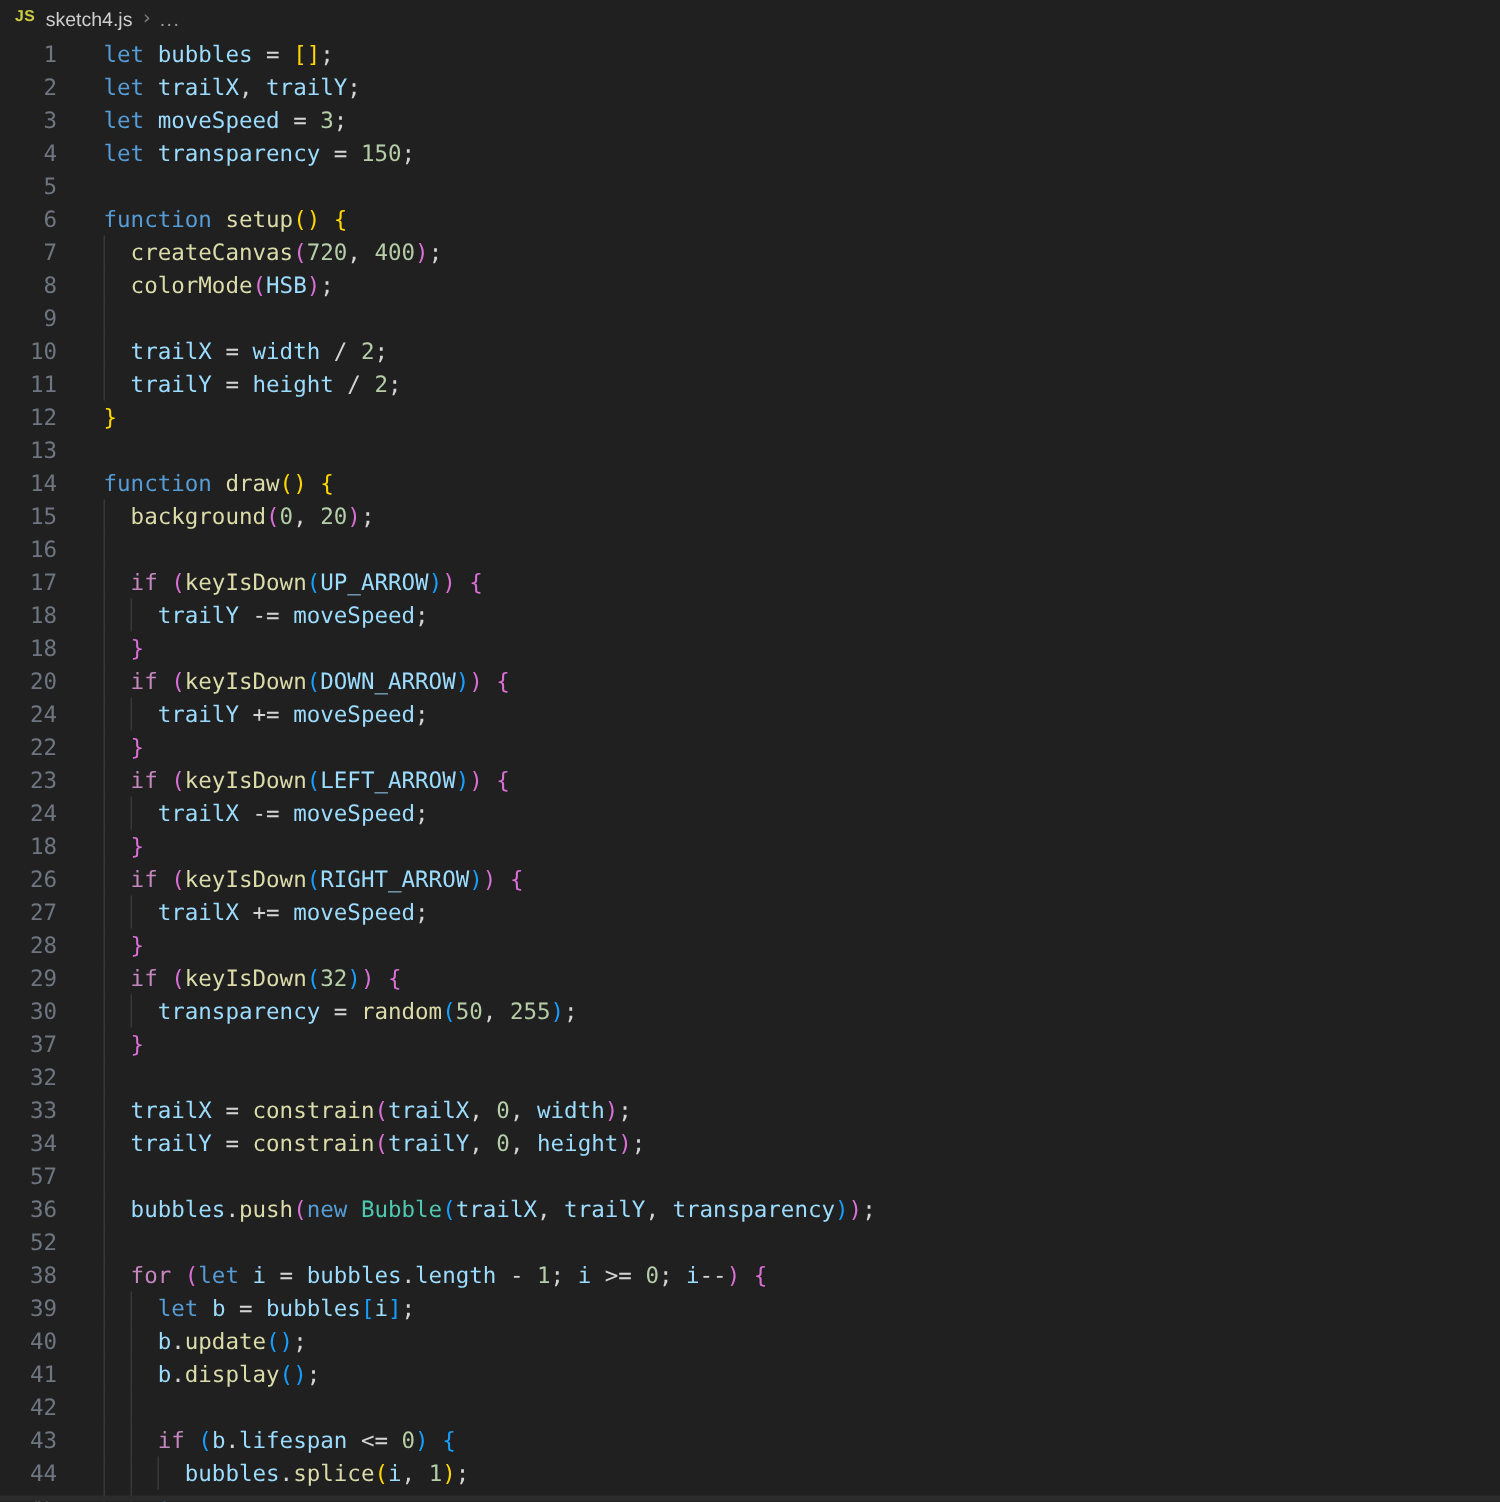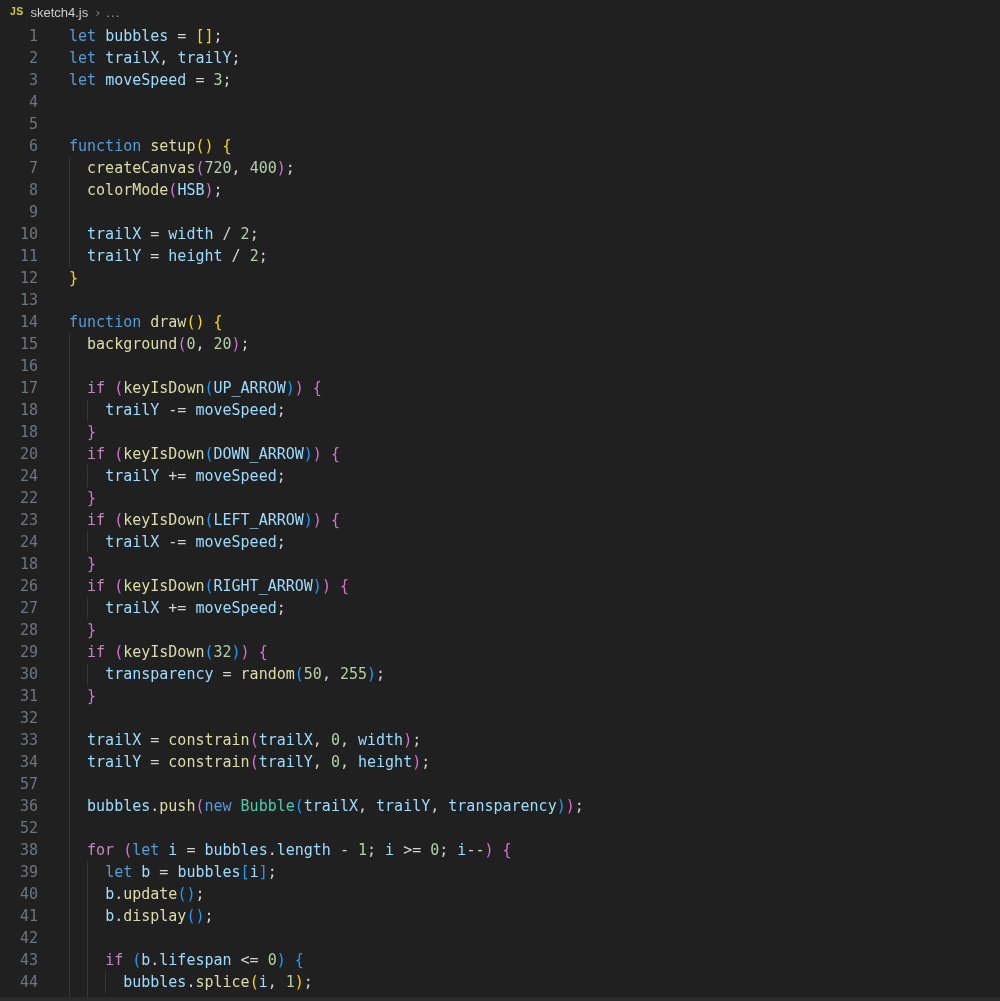--- a/index.html
+++ b/index.html
@@ -39,21 +39,21 @@
     <span class="file-name">sketch4.js</span>
   </span>
   <span class="chev">›</span>
   <span class="ellipsis">...</span>
 </div>
 
 <div class="editor" id="code-lines">
     <div class="line"><span class="ln">1</span><span class="lc"><span style="color: rgb(86, 156, 214);">let</span><span style="color: rgb(212, 212, 212);"> </span><span style="color: rgb(156, 220, 254);">bubbles</span><span style="color: rgb(212, 212, 212);"> = </span><span style="color: rgb(255, 215, 0);">[]</span><span style="color: rgb(212, 212, 212);">;</span></span></div>
     <div class="line"><span class="ln">2</span><span class="lc"><span style="color: rgb(86, 156, 214);">let</span><span style="color: rgb(212, 212, 212);"> </span><span style="color: rgb(156, 220, 254);">trailX</span><span style="color: rgb(212, 212, 212);">, </span><span style="color: rgb(156, 220, 254);">trailY</span><span style="color: rgb(212, 212, 212);">;</span></span></div>
     <div class="line"><span class="ln">3</span><span class="lc"><span style="color: rgb(86, 156, 214);">let</span><span style="color: rgb(212, 212, 212);"> </span><span style="color: rgb(156, 220, 254);">moveSpeed</span><span style="color: rgb(212, 212, 212);"> = </span><span style="color: rgb(181, 206, 168);">3</span><span style="color: rgb(212, 212, 212);">;</span></span></div>
-    <div class="line"><span class="ln">4</span></div>
+    <div class="line"><span class="ln">4</span><span class="lc"><span style="color: rgb(86, 156, 214);">let</span><span style="color: rgb(212, 212, 212);"> </span><span style="color: rgb(156, 220, 254);">transparency</span><span style="color: rgb(212, 212, 212);"> = </span><span style="color: rgb(181, 206, 168);">150</span><span style="color: rgb(212, 212, 212);">;</span></span></div>
     <div class="line"><span class="ln">5</span><span class="lc"></span></div>
     <div class="line"><span class="ln">6</span><span class="lc"><span style="color: rgb(86, 156, 214);">function</span><span style="color: rgb(212, 212, 212);"> </span><span style="color: rgb(220, 220, 170);">setup</span><span style="color: rgb(255, 215, 0);">()</span><span style="color: rgb(212, 212, 212);"> </span><span style="color: rgb(255, 215, 0);">{</span></span></div>
     <div class="line"><span class="ln">7</span><span class="lc"><i class="guide" style="left: 0ch;"></i>  <span style="color: rgb(220, 220, 170);">createCanvas</span><span style="color: rgb(218, 112, 214);">(</span><span style="color: rgb(181, 206, 168);">720</span><span style="color: rgb(212, 212, 212);">, </span><span style="color: rgb(181, 206, 168);">400</span><span style="color: rgb(218, 112, 214);">)</span><span style="color: rgb(212, 212, 212);">;</span></span></div>
     <div class="line"><span class="ln">8</span><span class="lc"><i class="guide" style="left: 0ch;"></i>  <span style="color: rgb(220, 220, 170);">colorMode</span><span style="color: rgb(218, 112, 214);">(</span><span style="color: rgb(156, 220, 254);">HSB</span><span style="color: rgb(218, 112, 214);">)</span><span style="color: rgb(212, 212, 212);">;</span></span></div>
     <div class="line"><span class="ln">9</span><span class="lc"><i class="guide" style="left: 0ch;"></i></span></div>
     <div class="line"><span class="ln">10</span><span class="lc"><i class="guide" style="left: 0ch;"></i>  <span style="color: rgb(156, 220, 254);">trailX</span><span style="color: rgb(212, 212, 212);"> = </span><span style="color: rgb(156, 220, 254);">width</span><span style="color: rgb(212, 212, 212);"> / </span><span style="color: rgb(181, 206, 168);">2</span><span style="color: rgb(212, 212, 212);">;</span></span></div>
     <div class="line"><span class="ln">11</span><span class="lc"><i class="guide" style="left: 0ch;"></i>  <span style="color: rgb(156, 220, 254);">trailY</span><span style="color: rgb(212, 212, 212);"> = </span><span style="color: rgb(156, 220, 254);">height</span><span style="color: rgb(212, 212, 212);"> / </span><span style="color: rgb(181, 206, 168);">2</span><span style="color: rgb(212, 212, 212);">;</span></span></div>
     <div class="line"><span class="ln">12</span><span class="lc"><span style="color: rgb(255, 215, 0);">}</span></span></div>
     <div class="line"><span class="ln">13</span><span class="lc"></span></div>
     <div class="line"><span class="ln">14</span><span class="lc"><span style="color: rgb(86, 156, 214);">function</span><span style="color: rgb(212, 212, 212);"> </span><span style="color: rgb(220, 220, 170);">draw</span><span style="color: rgb(255, 215, 0);">()</span><span style="color: rgb(212, 212, 212);"> </span><span style="color: rgb(255, 215, 0);">{</span></span></div>
@@ -66,21 +66,21 @@
     <div class="line"><span class="ln">24</span><span class="lc"><i class="guide" style="left: 0ch;"></i><i class="guide" style="left: 2ch;"></i>    <span style="color: rgb(156, 220, 254);">trailY</span><span style="color: rgb(212, 212, 212);"> += </span><span style="color: rgb(156, 220, 254);">moveSpeed</span><span style="color: rgb(212, 212, 212);">;</span></span></div>
     <div class="line"><span class="ln">22</span><span class="lc"><i class="guide" style="left: 0ch;"></i>  <span style="color: rgb(218, 112, 214);">}</span></span></div>
     <div class="line"><span class="ln">23</span><span class="lc"><i class="guide" style="left: 0ch;"></i>  <span style="color: rgb(197, 134, 192);">if</span><span style="color: rgb(212, 212, 212);"> </span><span style="color: rgb(218, 112, 214);">(</span><span style="color: rgb(220, 220, 170);">keyIsDown</span><span style="color: rgb(23, 159, 255);">(</span><span style="color: rgb(156, 220, 254);">LEFT_ARROW</span><span style="color: rgb(23, 159, 255);">)</span><span style="color: rgb(218, 112, 214);">)</span><span style="color: rgb(212, 212, 212);"> </span><span style="color: rgb(218, 112, 214);">{</span></span></div>
     <div class="line"><span class="ln">24</span><span class="lc"><i class="guide" style="left: 0ch;"></i><i class="guide" style="left: 2ch;"></i>    <span style="color: rgb(156, 220, 254);">trailX</span><span style="color: rgb(212, 212, 212);"> -= </span><span style="color: rgb(156, 220, 254);">moveSpeed</span><span style="color: rgb(212, 212, 212);">;</span></span></div>
     <div class="line"><span class="ln">18</span><span class="lc"><i class="guide" style="left: 0ch;"></i>  <span style="color: rgb(218, 112, 214);">}</span></span></div>
     <div class="line"><span class="ln">26</span><span class="lc"><i class="guide" style="left: 0ch;"></i>  <span style="color: rgb(197, 134, 192);">if</span><span style="color: rgb(212, 212, 212);"> </span><span style="color: rgb(218, 112, 214);">(</span><span style="color: rgb(220, 220, 170);">keyIsDown</span><span style="color: rgb(23, 159, 255);">(</span><span style="color: rgb(156, 220, 254);">RIGHT_ARROW</span><span style="color: rgb(23, 159, 255);">)</span><span style="color: rgb(218, 112, 214);">)</span><span style="color: rgb(212, 212, 212);"> </span><span style="color: rgb(218, 112, 214);">{</span></span></div>
     <div class="line"><span class="ln">27</span><span class="lc"><i class="guide" style="left: 0ch;"></i><i class="guide" style="left: 2ch;"></i>    <span style="color: rgb(156, 220, 254);">trailX</span><span style="color: rgb(212, 212, 212);"> += </span><span style="color: rgb(156, 220, 254);">moveSpeed</span><span style="color: rgb(212, 212, 212);">;</span></span></div>
     <div class="line"><span class="ln">28</span><span class="lc"><i class="guide" style="left: 0ch;"></i>  <span style="color: rgb(218, 112, 214);">}</span></span></div>
     <div class="line"><span class="ln">29</span><span class="lc"><i class="guide" style="left: 0ch;"></i>  <span style="color: rgb(197, 134, 192);">if</span><span style="color: rgb(212, 212, 212);"> </span><span style="color: rgb(218, 112, 214);">(</span><span style="color: rgb(220, 220, 170);">keyIsDown</span><span style="color: rgb(23, 159, 255);">(</span><span style="color: rgb(181, 206, 168);">32</span><span style="color: rgb(23, 159, 255);">)</span><span style="color: rgb(218, 112, 214);">)</span><span style="color: rgb(212, 212, 212);"> </span><span style="color: rgb(218, 112, 214);">{</span></span></div>
     <div class="line"><span class="ln">30</span><span class="lc"><i class="guide" style="left: 0ch;"></i><i class="guide" style="left: 2ch;"></i>    <span style="color: rgb(156, 220, 254);">transparency</span><span style="color: rgb(212, 212, 212);"> = </span><span style="color: rgb(220, 220, 170);">random</span><span style="color: rgb(23, 159, 255);">(</span><span style="color: rgb(181, 206, 168);">50</span><span style="color: rgb(212, 212, 212);">, </span><span style="color: rgb(181, 206, 168);">255</span><span style="color: rgb(23, 159, 255);">)</span><span style="color: rgb(212, 212, 212);">;</span></span></div>
-    <div class="line"><span class="ln">31</span><span class="lc"><i class="guide" style="left: 0ch;"></i>  <span style="color: rgb(218, 112, 214);">}</span></span></div>
+    <div class="line"><span class="ln">37</span><span class="lc"><i class="guide" style="left: 0ch;"></i>  <span style="color: rgb(218, 112, 214);">}</span></span></div>
     <div class="line"><span class="ln">32</span><span class="lc"><i class="guide" style="left: 0ch;"></i></span></div>
     <div class="line"><span class="ln">33</span><span class="lc"><i class="guide" style="left: 0ch;"></i>  <span style="color: rgb(156, 220, 254);">trailX</span><span style="color: rgb(212, 212, 212);"> = </span><span style="color: rgb(220, 220, 170);">constrain</span><span style="color: rgb(218, 112, 214);">(</span><span style="color: rgb(156, 220, 254);">trailX</span><span style="color: rgb(212, 212, 212);">, </span><span style="color: rgb(181, 206, 168);">0</span><span style="color: rgb(212, 212, 212);">, </span><span style="color: rgb(156, 220, 254);">width</span><span style="color: rgb(218, 112, 214);">)</span><span style="color: rgb(212, 212, 212);">;</span></span></div>
     <div class="line"><span class="ln">34</span><span class="lc"><i class="guide" style="left: 0ch;"></i>  <span style="color: rgb(156, 220, 254);">trailY</span><span style="color: rgb(212, 212, 212);"> = </span><span style="color: rgb(220, 220, 170);">constrain</span><span style="color: rgb(218, 112, 214);">(</span><span style="color: rgb(156, 220, 254);">trailY</span><span style="color: rgb(212, 212, 212);">, </span><span style="color: rgb(181, 206, 168);">0</span><span style="color: rgb(212, 212, 212);">, </span><span style="color: rgb(156, 220, 254);">height</span><span style="color: rgb(218, 112, 214);">)</span><span style="color: rgb(212, 212, 212);">;</span></span></div>
     <div class="line"><span class="ln">57</span><span class="lc"><i class="guide" style="left: 0ch;"></i></span></div>
     <div class="line"><span class="ln">36</span><span class="lc"><i class="guide" style="left: 0ch;"></i>  <span style="color: rgb(156, 220, 254);">bubbles</span><span style="color: rgb(212, 212, 212);">.</span><span style="color: rgb(220, 220, 170);">push</span><span style="color: rgb(218, 112, 214);">(</span><span style="color: rgb(86, 156, 214);">new</span><span style="color: rgb(212, 212, 212);"> </span><span style="color: rgb(78, 201, 176);">Bubble</span><span style="color: rgb(23, 159, 255);">(</span><span style="color: rgb(156, 220, 254);">trailX</span><span style="color: rgb(212, 212, 212);">, </span><span style="color: rgb(156, 220, 254);">trailY</span><span style="color: rgb(212, 212, 212);">, </span><span style="color: rgb(156, 220, 254);">transparency</span><span style="color: rgb(23, 159, 255);">)</span><span style="color: rgb(218, 112, 214);">)</span><span style="color: rgb(212, 212, 212);">;</span></span></div>
     <div class="line"><span class="ln">52</span><span class="lc"><i class="guide" style="left: 0ch;"></i></span></div>
     <div class="line"><span class="ln">38</span><span class="lc"><i class="guide" style="left: 0ch;"></i>  <span style="color: rgb(197, 134, 192);">for</span><span style="color: rgb(212, 212, 212);"> </span><span style="color: rgb(218, 112, 214);">(</span><span style="color: rgb(86, 156, 214);">let</span><span style="color: rgb(212, 212, 212);"> </span><span style="color: rgb(156, 220, 254);">i</span><span style="color: rgb(212, 212, 212);"> = </span><span style="color: rgb(156, 220, 254);">bubbles</span><span style="color: rgb(212, 212, 212);">.</span><span style="color: rgb(156, 220, 254);">length</span><span style="color: rgb(212, 212, 212);"> - </span><span style="color: rgb(181, 206, 168);">1</span><span style="color: rgb(212, 212, 212);">; </span><span style="color: rgb(156, 220, 254);">i</span><span style="color: rgb(212, 212, 212);"> &gt;= </span><span style="color: rgb(181, 206, 168);">0</span><span style="color: rgb(212, 212, 212);">; </span><span style="color: rgb(156, 220, 254);">i</span><span style="color: rgb(212, 212, 212);">--</span><span style="color: rgb(218, 112, 214);">)</span><span style="color: rgb(212, 212, 212);"> </span><span style="color: rgb(218, 112, 214);">{</span></span></div>
     <div class="line"><span class="ln">39</span><span class="lc"><i class="guide" style="left: 0ch;"></i><i class="guide" style="left: 2ch;"></i>    <span style="color: rgb(86, 156, 214);">let</span><span style="color: rgb(212, 212, 212);"> </span><span style="color: rgb(156, 220, 254);">b</span><span style="color: rgb(212, 212, 212);"> = </span><span style="color: rgb(156, 220, 254);">bubbles</span><span style="color: rgb(23, 159, 255);">[</span><span style="color: rgb(156, 220, 254);">i</span><span style="color: rgb(23, 159, 255);">]</span><span style="color: rgb(212, 212, 212);">;</span></span></div>
     <div class="line"><span class="ln">40</span><span class="lc"><i class="guide" style="left: 0ch;"></i><i class="guide" style="left: 2ch;"></i>    <span style="color: rgb(156, 220, 254);">b</span><span style="color: rgb(212, 212, 212);">.</span><span style="color: rgb(220, 220, 170);">update</span><span style="color: rgb(23, 159, 255);">()</span><span style="color: rgb(212, 212, 212);">;</span></span></div>
     <div class="line"><span class="ln">41</span><span class="lc"><i class="guide" style="left: 0ch;"></i><i class="guide" style="left: 2ch;"></i>    <span style="color: rgb(156, 220, 254);">b</span><span style="color: rgb(212, 212, 212);">.</span><span style="color: rgb(220, 220, 170);">display</span><span style="color: rgb(23, 159, 255);">()</span><span style="color: rgb(212, 212, 212);">;</span></span></div>

